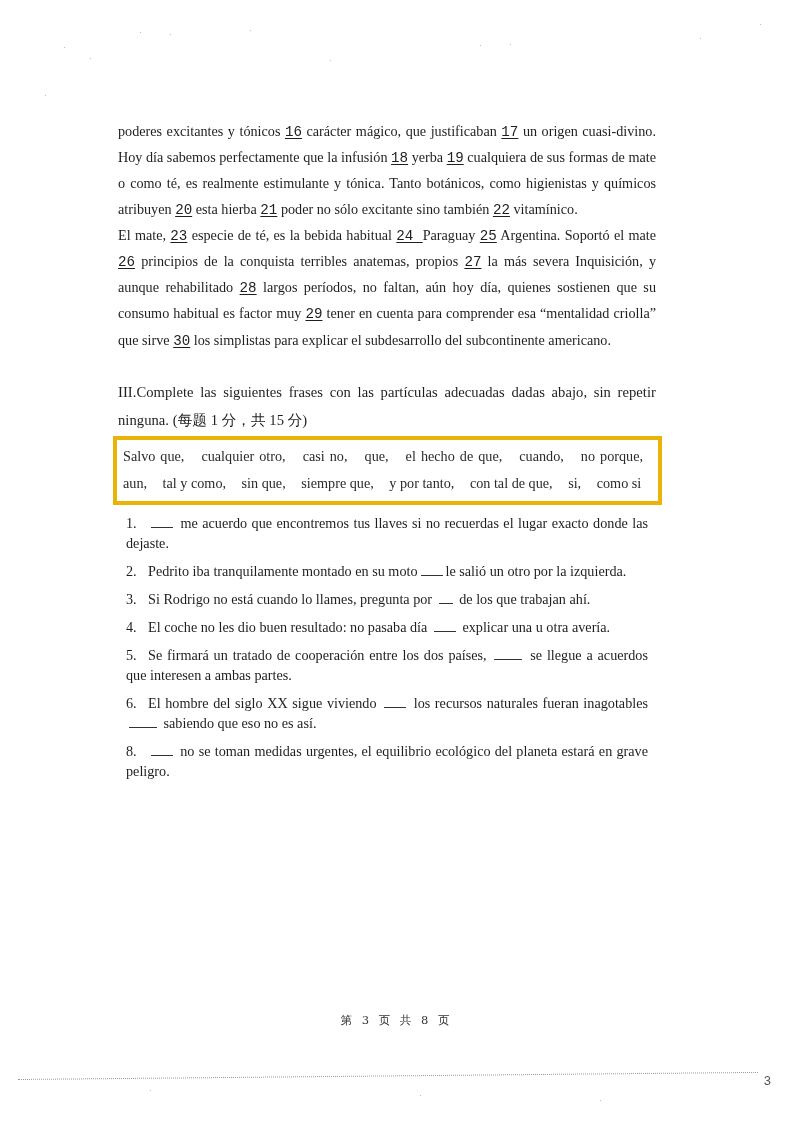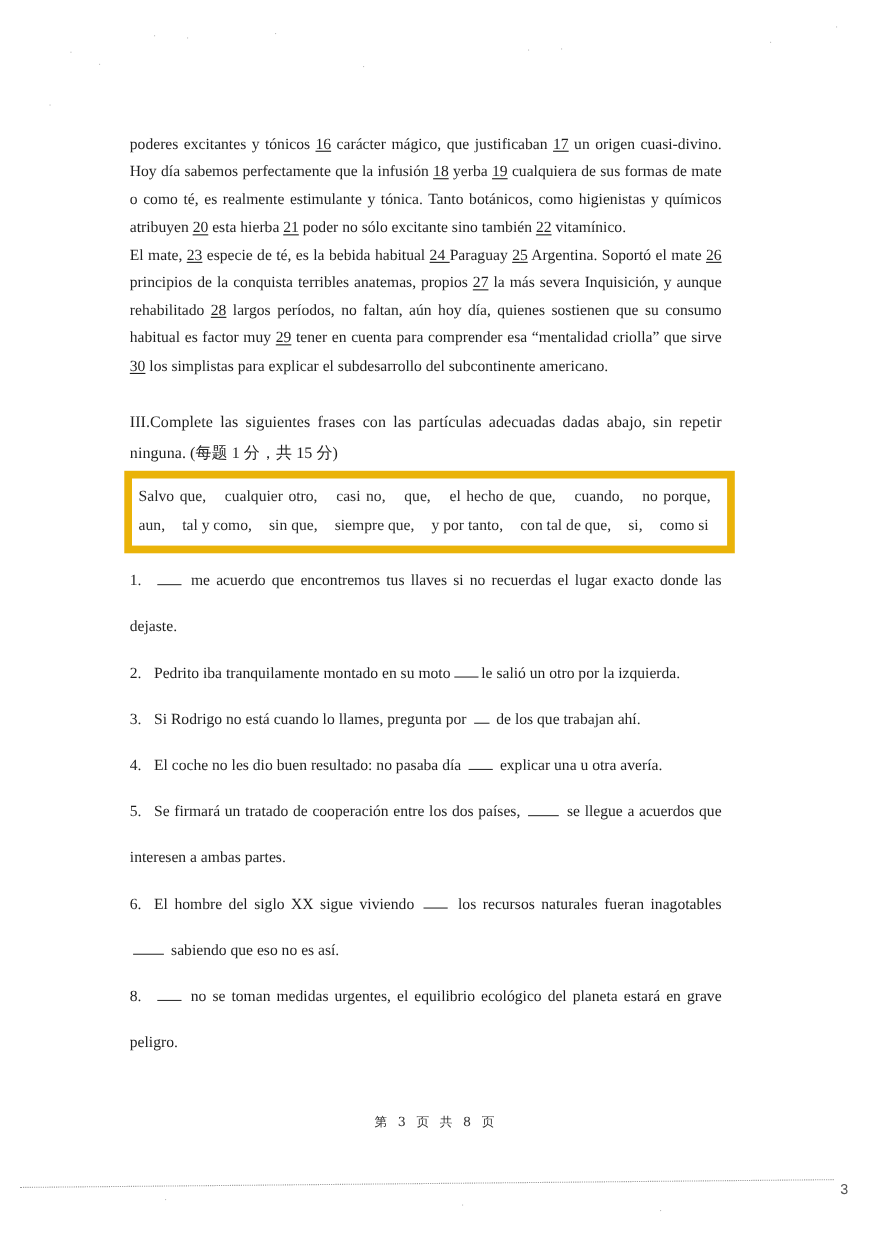--- a/index.html
+++ b/index.html
@@ -25,54 +25,55 @@
     }
     .para {
       margin: 0;
       text-align: justify;
       text-align-last: left;
     }
     .blank-num {
       text-decoration: underline;
       text-decoration-thickness: 1px;
       text-underline-offset: 2px;
+      font-family: Liberation Mono, monospace;
     }
     .section-title {
       margin: 24px 0 0 0;
       font-weight: normal;
       font-size: 14.6px;
       line-height: 28px;
       text-align: justify;
       text-align-last: left;
       letter-spacing: 0.05px;
     }
     .word-bank {
       margin: 2px 0 0 -5px;
       width: 532px;
-      border: 7px solid #eab308;
+      border: 4px solid #eab308;
       padding: 3px 3px 3px 6px;
       line-height: 27.5px;
       text-align: justify;
       text-align-last: left;
       color: #2a2a2a;
     }
     .word-bank .w {
       margin-right: 12px;
     }
     .word-bank .w:last-child {
       margin-right: 0;
     }
     .items {
       margin-top: 4px;
     }
     .item {
-      margin: 0;
+      margin: 8px;
       text-align: justify;
       text-align-last: left;
-      line-height: 42px;
+      line-height: 20px;
     }
     .item .num {
       display: inline-block;
       width: 22px;
     }
     .item .blank {
       display: inline-block;
       border-bottom: 1px solid #333;
       height: 12px;
       vertical-align: baseline;

